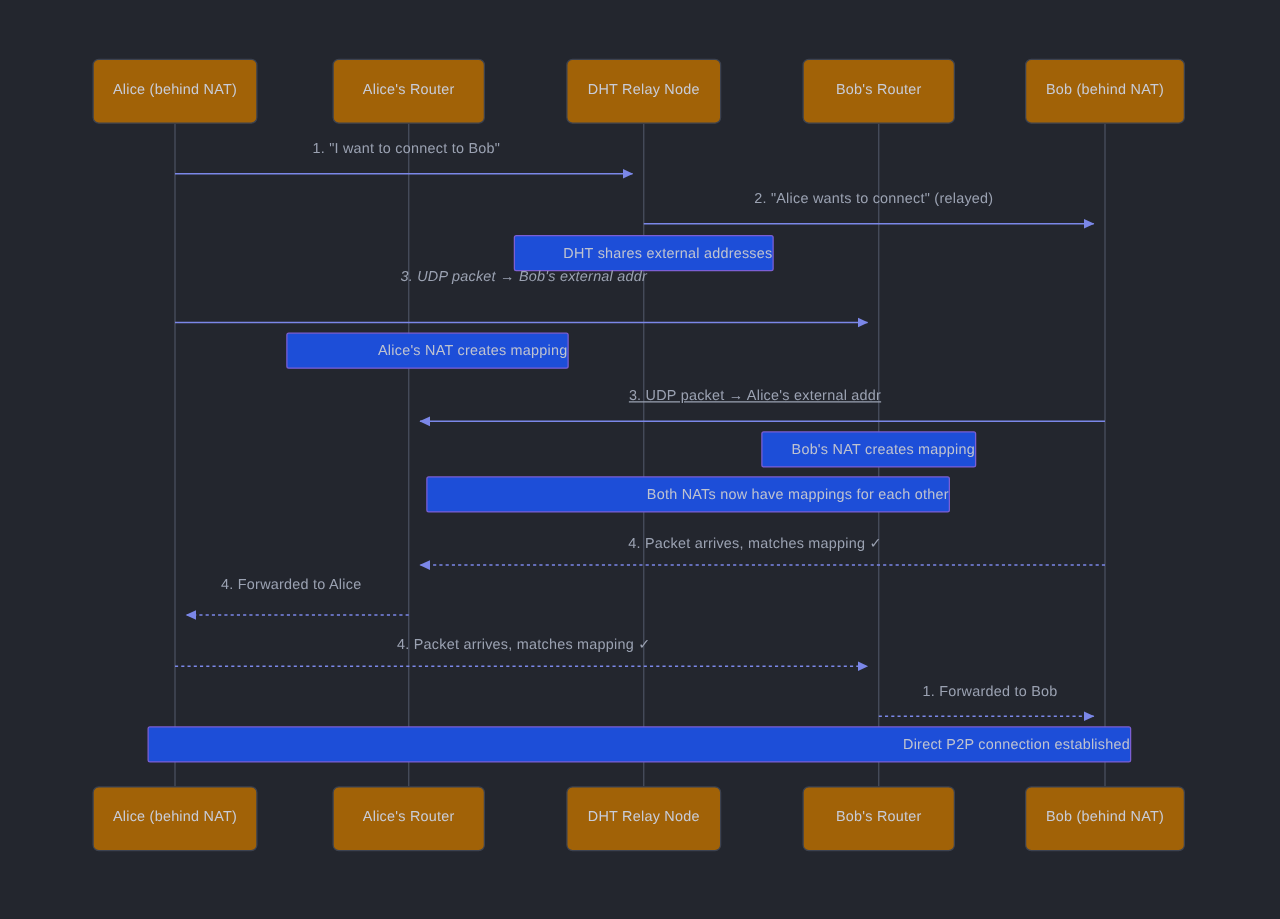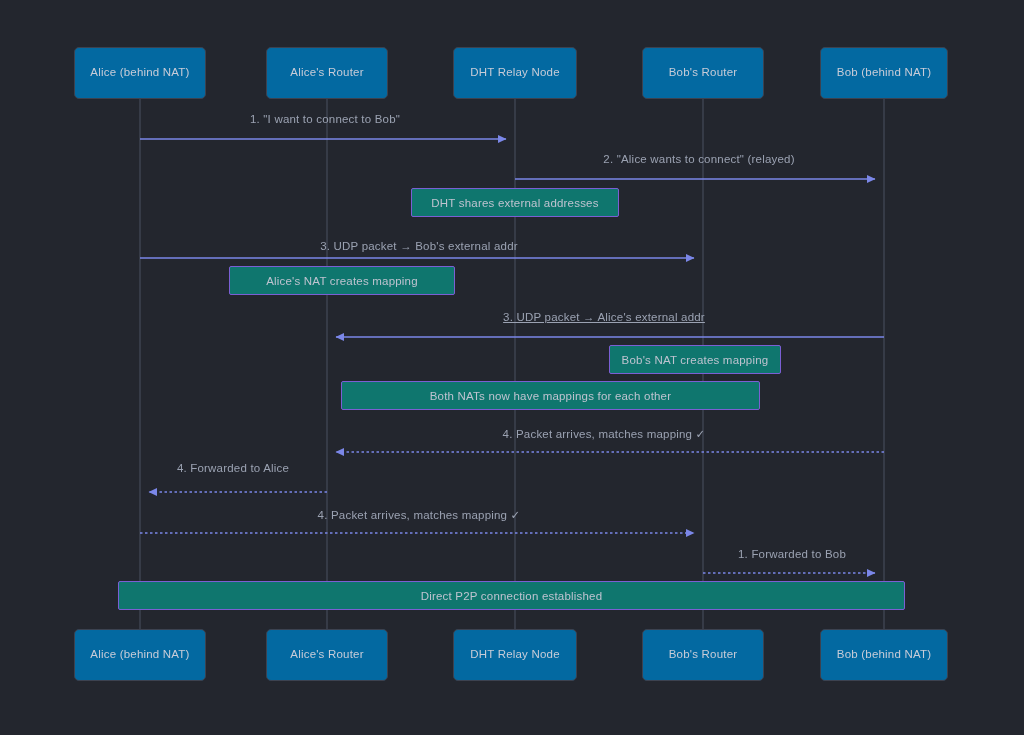--- a/index.html
+++ b/index.html
@@ -22,44 +22,44 @@
   svg#seq-svg {
     position: absolute;
     left: 0;
     top: 0;
     width: 1024px;
     height: 735px;
     display: block;
   }
   .participant-box {
     position: absolute;
-    background: #0369a1;
+    background: #a16207;
     border: 1px solid #3c4250;
     border-radius: 5px;
     display: flex;
     align-items: center;
     justify-content: center;
     text-align: center;
   }
   .participant-label {
     color: #c8ccd8;
     font-size: 11.5px;
     letter-spacing: 0.2px;
     line-height: 1.2;
     padding: 0 6px;
     white-space: nowrap;
   }
   .note-box {
     position: absolute;
-    background: #0f766e;
+    background: #1d4ed8;
     border: 1px solid #7b5fd4;
     border-radius: 2px;
     display: flex;
     align-items: center;
-    justify-content: center;
+    justify-content: flex-end;
   }
   .note-label {
     color: #bfc3d0;
     font-size: 11.5px;
     letter-spacing: 0.2px;
     white-space: nowrap;
   }
   .msg-label {
     position: absolute;
     color: #9ba2b2;
@@ -148,20 +148,20 @@
       <div class="note-box" style="left: 305px; top: 381px; width: 419px; height: 29px; margin-left: 36px;">
         <span class="note-label">Both NATs now have mappings for each other</span>
       </div>
       <div class="note-box" style="left: 118px; top: 581px; width: 787px; height: 29px;">
         <span class="note-label">Direct P2P connection established</span>
       </div>
     </div>
   <div id="labels-layer">
       <div class="msg-label" style="left: 325px; top: 113px;">1. "I want to connect to Bob"</div>
       <div class="msg-label" style="left: 699px; top: 153px;">2. "Alice wants to connect" (relayed)</div>
-      <div class="msg-label" style="left: 419px; top: 240px;">3. UDP packet → Bob's external addr</div>
+      <div class="msg-label" style="left: 419px; top: 216px; font-style: italic;">3. UDP packet → Bob's external addr</div>
       <div class="msg-label" style="left: 604px; top: 311px; text-decoration: underline;">3. UDP packet → Alice's external addr</div>
       <div class="msg-label" style="left: 604px; top: 427px;">4. Packet arrives, matches mapping ✓</div>
       <div class="msg-label" style="left: 233px; top: 462px;">4. Forwarded to Alice</div>
       <div class="msg-label" style="left: 419px; top: 508px;">4. Packet arrives, matches mapping ✓</div>
       <div class="msg-label" style="left: 792px; top: 548px;">1. Forwarded to Bob</div>
     </div>
 </div>
 
 </body></html>

